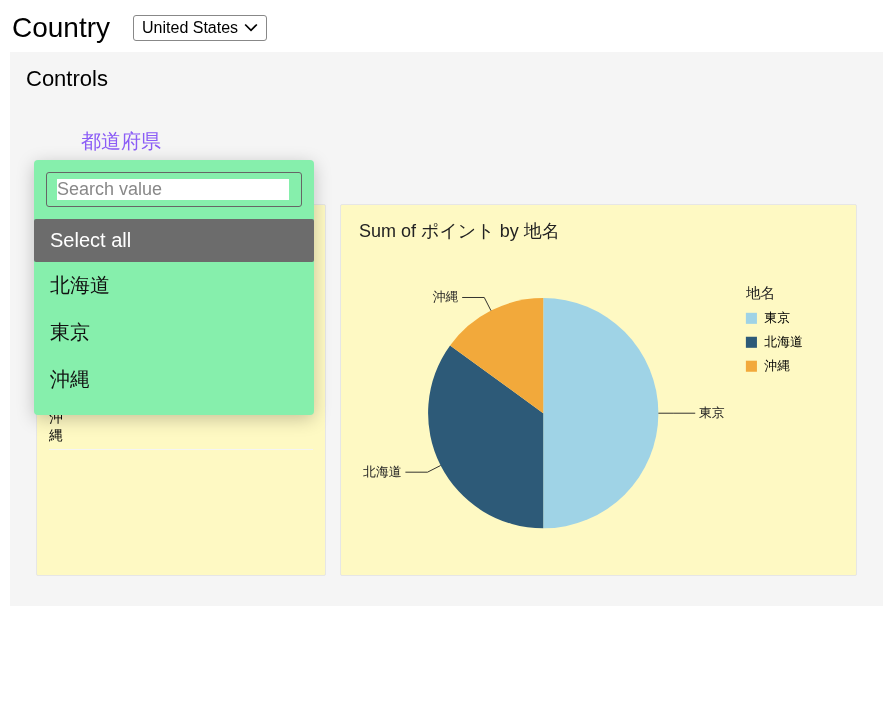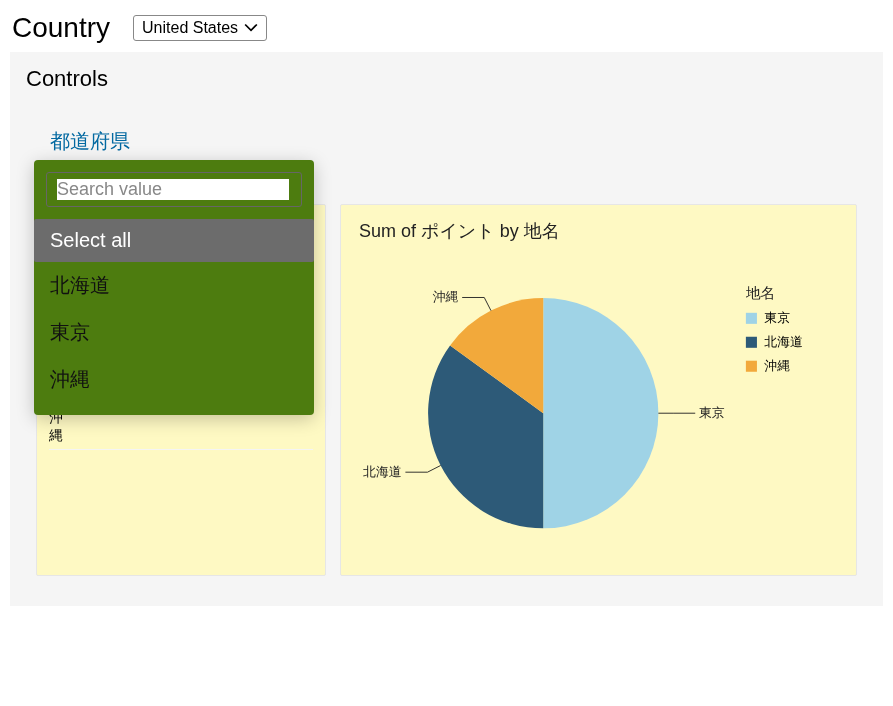--- a/index.html
+++ b/index.html
@@ -4,24 +4,24 @@
 <style>
   * { box-sizing: border-box; margin: 0; padding: 0; }
   body { font-family: -apple-system, "Helvetica Neue", Arial, sans-serif; background: #fff; width: 893px; height: 706px; position: relative; }
   .header-row { display: flex; align-items: center; gap: 23px; padding: 12px 12px 8px 12px; }
   .header-label { font-size: 28px; color: #000; }
   .country-select { border: 1px solid #888; border-radius: 3px; padding: 3px 8px; font-size: 16px; display: flex; align-items: center; gap: 6px; cursor: pointer; }
   .country-select svg { width: 14px; height: 14px; }
   .controls-panel { background: #f5f5f5; margin: 0 10px; padding: 14px 16px 30px 16px; position: relative; }
   .controls-title { font-size: 22px; color: #000; margin-bottom: 36px; }
   .control-block { margin-left: 24px; position: relative; }
-  .control-label { font-size: 20px; color: #0369a1; margin-bottom: 10px; }
+  .control-label { font-size: 20px; color: #8b5cf6; margin-bottom: 10px; margin-left: 31px; }
   .control-select { background: #fff; border: 1px solid #888; border-radius: 3px; width: 240px; padding: 8px 10px; display: flex; justify-content: space-between; align-items: center; cursor: pointer; font-size: 18px; }
   .control-select svg { width: 14px; height: 10px; }
-  .dropdown-popover { position: absolute; top: 108px; left: 24px; width: 280px; background: #4d7c0f; border-radius: 4px; box-shadow: 0 4px 18px rgba(0,0,0,.22); z-index: 20; }
+  .dropdown-popover { position: absolute; top: 108px; left: 24px; width: 280px; background: #86efac; border-radius: 4px; box-shadow: 0 4px 18px rgba(0,0,0,.22); z-index: 20; }
   .search-wrap { padding: 12px; }
   .search-inner { border: 1px solid #666; border-radius: 3px; display: flex; align-items: center; padding: 6px 10px; gap: 8px; }
   .search-inner input { border: none; outline: none; font-size: 18px; flex: 1; color: #555; }
   .search-inner input::placeholder { color: #888; }
   .search-inner svg { width: 20px; height: 20px; stroke: #666; }
   .dd-items { padding-bottom: 12px; }
   .dd-item { padding: 10px 16px; font-size: 20px; cursor: pointer; }
   .dd-item.sel { background: #6c6c6c; color: #fff; border-radius: 2px; }
   .dd-item:not(.sel) { color: #111; }
 

